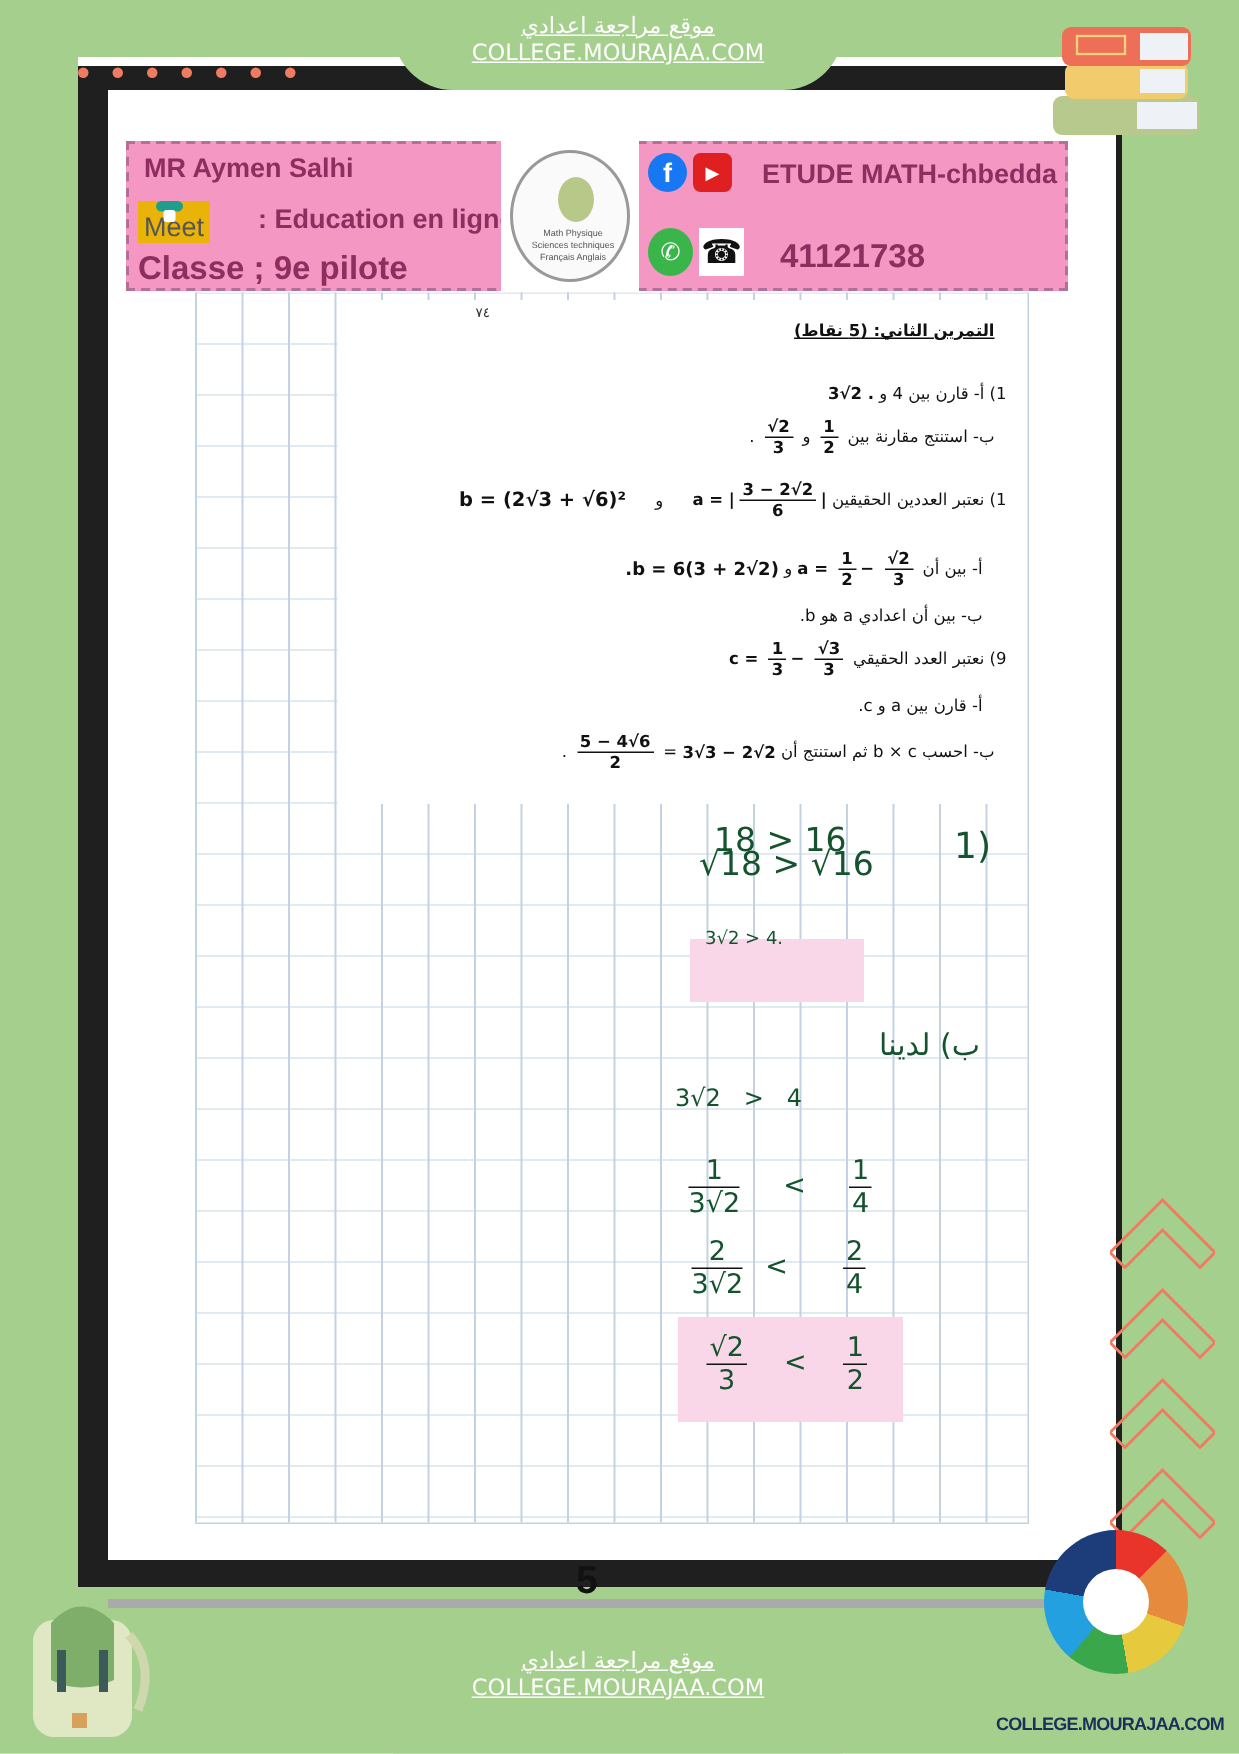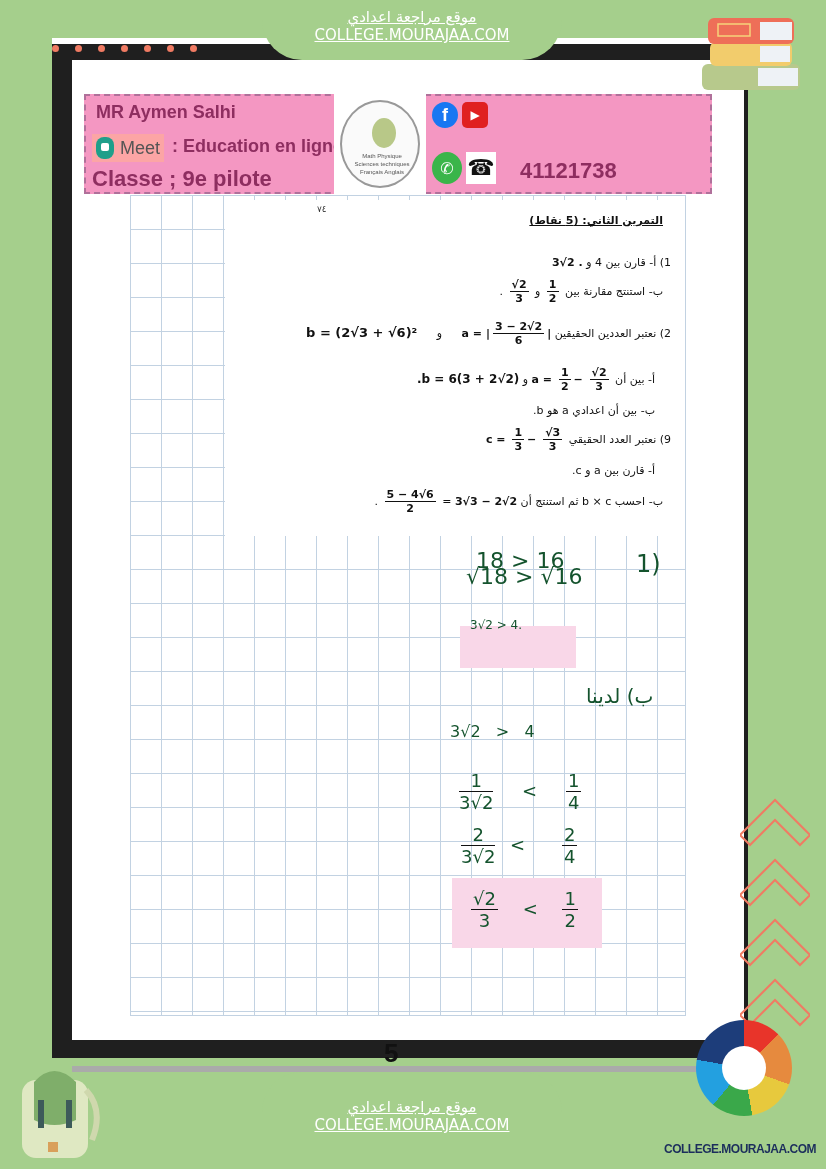--- a/index.html
+++ b/index.html
@@ -6,21 +6,21 @@
   body{width:826px;height:1169px;position:relative;overflow:hidden;background:#a5cf8c;font-family:"Liberation Sans",sans-serif;}
   .green-bg{position:absolute;left:0;top:0;width:826px;height:1169px;background:#a5cf8c;}
   .frame{position:absolute;left:52px;top:38px;width:696px;height:1020px;background:#1f1f1f;}
   .frame-top-white{position:absolute;left:52px;top:38px;width:670px;height:6px;background:#fff;}
   .dots{position:absolute;left:52px;top:45px;display:flex;gap:16px;}
   .dot{width:7px;height:7px;border-radius:50%;background:#f07b63;}
   .page{position:absolute;left:72px;top:60px;width:672px;height:980px;background:#fff;}
   .page-bottom-grey{position:absolute;left:72px;top:1066px;width:676px;height:6px;background:#aaa;}
   .header{position:absolute;left:84px;top:94px;width:628px;height:100px;background:#f497c2;border:2px dashed #b0709a;box-sizing:border-box;}
   .h-name{position:absolute;left:10px;top:6px;font-size:18px;font-weight:bold;color:#8e2e60;text-align:right;}
-  .h-meet{position:absolute;left:6px;top:38px;display:flex;align-items:center;background:#fca5a5;padding:0 4px;height:28px;}
+  .h-meet{position:absolute;left:6px;top:38px;display:flex;align-items:center;background:#eab308;padding:0 4px;height:28px;flex-direction:column;}
   .meet-icon{width:18px;height:22px;background:#1f9f8a;border-radius:8px;margin-right:6px;position:relative;}
   .meet-icon:after{content:"";position:absolute;left:5px;top:6px;width:8px;height:8px;background:#fff;border-radius:2px;}
   .meet-label{font-size:18px;color:#555;}
   .h-edu{position:absolute;left:86px;top:40px;font-size:18px;font-weight:bold;color:#8e2e60;}
   .h-class{position:absolute;left:6px;top:70px;font-size:22px;font-weight:bold;color:#8e2e60;}
   .h-logo{position:absolute;left:248px;top:-2px;width:92px;height:100px;background:#fff;}
   .logo-circle{position:absolute;left:6px;top:6px;width:80px;height:88px;border-radius:50%;border:2px solid #999;box-sizing:border-box;background:#fafafa;}
   .logo-tree{position:absolute;left:30px;top:16px;width:24px;height:30px;border-radius:50%;background:#b8c888;}
   .logo-text{position:absolute;left:10px;top:50px;width:60px;font-size:6px;color:#555;text-align:center;line-height:8px;}
   .h-social{position:absolute;left:346px;top:6px;display:flex;gap:4px;}
@@ -105,20 +105,21 @@
   <div class="h-logo">
     <div class="logo-circle">
       <div class="logo-tree"></div>
       <div class="logo-text">Math Physique Sciences techniques Français Anglais</div>
     </div>
   </div>
   <div class="h-social">
     <span class="fb-icon">f</span>
     <span class="yt-icon">▶</span>
   </div>
+  <div class="h-etude">ETUDE MATH-chbedda</div>
   <div class="h-contact">
     <span class="wa-icon">✆</span>
     <span class="phone-icon">☎</span>
   </div>
   <div class="h-phone">41121738</div>
 </div>
 
 <div class="grid"></div>
 
 <div class="exercise-box">
@@ -131,21 +132,21 @@
   </div>
 
   <div class="ex" style="right:22px;top:78px;">
     <span>ب- استنتج مقارنة بين</span>
     <span class="frac"><b class="num">1</b><b class="den">2</b></span>
     <span>و</span>
     <span class="frac"><b class="num">√2</b><b class="den">3</b></span> .
   </div>
 
   <div class="ex" style="right:14px;top:120px;">
-    <span>2) نعتبر العددين الحقيقين</span>
+    <span>1) نعتبر العددين الحقيقين</span>
     <span class="math">a = |<span class="frac"><b class="num">3 − 2√2</b><b class="den">6</b></span>|</span>
     <span style="margin:0 16px;">و</span>
     <span class="math" style="font-size:13px;">b = (2√3 + √6)²</span>
   </div>
 
   <div class="ex" style="right:30px;top:166px;">
     <span>أ- بين أن</span>
     <span class="math">a = <span class="frac"><b class="num">1</b><b class="den">2</b></span>− <span class="frac"><b class="num">√2</b><b class="den">3</b></span></span>
     <span>و</span>
     <span class="math" style="font-size:12px;">.b = 6(3 + 2√2)</span>

